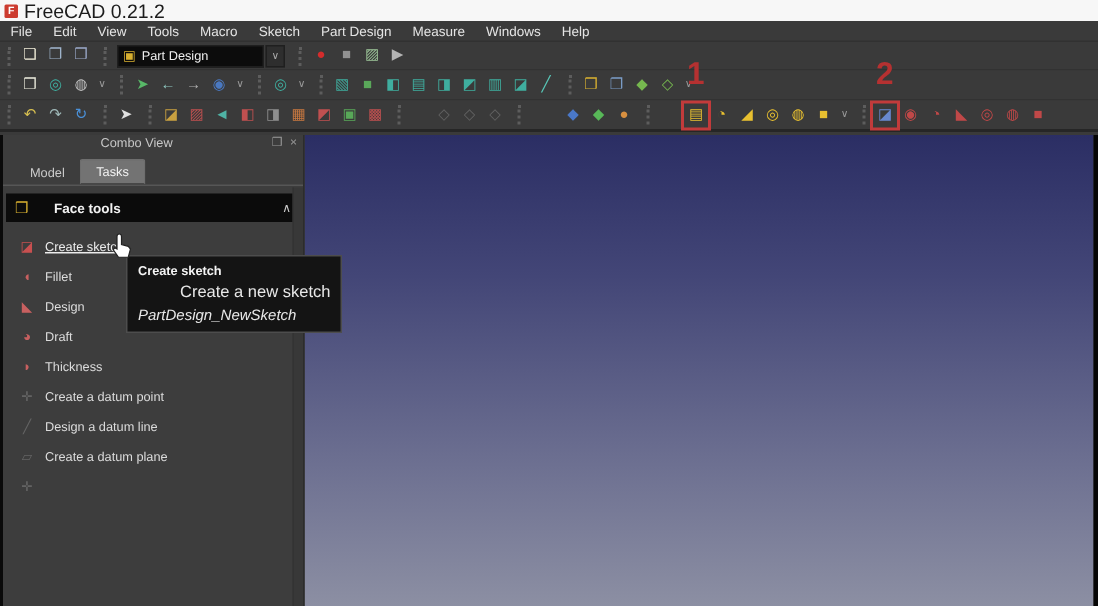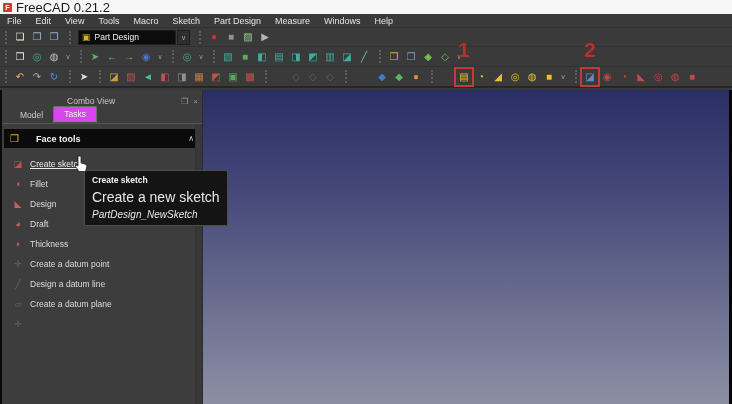--- a/index.html
+++ b/index.html
@@ -40,45 +40,45 @@
   .wb-value { font-size:8.5px; color:#f0f0f0; flex:1; }
   .wb-chevron { width:13px; height:15px; margin-right:4px; background:#2e2e2e; border:1px solid #1f1f1f;
                 color:#aaa; font-size:7px; line-height:14px; text-align:center; }
   
   .marker-num { position:absolute; font-size:21px; font-weight:bold; color:#b53131; z-index:60;
                 line-height:22px; }
   
   .main { position:absolute; top:90px; left:0; right:0; bottom:0; display:flex; }
   .panel { position:relative; width:203px; background:#3d3d3d; border-left:2px solid #0a0a0a;
            border-right:1px solid #2c2c2c; }
-  .panel-header { height:16px; display:flex; align-items:flex-end; padding:0 4px; }
+  .panel-header { height:16px; display:flex; align-items:flex-start; padding:0 4px; }
   .panel-title { flex:1; text-align:center; font-size:8.5px; color:#c8c8c8; }
   .panel-btn { font-size:8px; color:#9a9a9a; margin-left:5px; cursor:default; }
   .tabs { display:flex; align-items:flex-end; height:18px; padding-left:8px; border-bottom:1px solid #565656; }
   .tab { font-size:8.5px; color:#cccccc; padding:2px 10px 3px; cursor:default; }
-  .tab.active { background:#d946ef; border:1px solid #6e6e6e; border-bottom:1px solid #474747;
+  .tab.active { background:#737373; border:1px solid #6e6e6e; border-bottom:1px solid #474747;
                 color:#f2f2f2; border-radius:2px 2px 0 0; }
   .section-head { margin:5px 2px 0 2px; height:19px; background:#0b0b0b; display:flex;
                   align-items:center; padding:0 6px; }
   .section-icon { font-size:10px; color:#d8b030; margin-right:6px; }
   .section-label { flex:1; font-size:9px; font-weight:bold; color:#f2f2f2;padding-left:11px; }
   .section-chevron { font-size:8px; color:#cccccc; }
   .task-list { padding-top:6px; }
   .task-item { display:flex; align-items:center; height:20px; padding-left:10px; cursor:default; }
   .task-icon { width:12px; font-size:9px; margin-right:6px; text-align:center; }
   .task-icon.dim { opacity:.35; }
   .task-label { font-size:8.5px; color:#dcdcdc; }
   .task-label.underlined { text-decoration:underline; color:#ececec; }
   .scroll-strip { position:absolute; top:35px; right:0; bottom:0; width:7px; background:#383838;
                   border-left:1px solid #333; }
   
   .tooltip { position:absolute; left:82px; top:80px; z-index:50; background:#141414;
              border:1px solid #4d4d4d; padding:4px 7px 5px; white-space:nowrap; }
   .tooltip .tt-title { font-size:8.5px; font-weight:bold; color:#f4f4f4; margin-bottom:4px; }
-  .tooltip .tt-desc { font-size:14px; color:#e8e8e8; margin-bottom:4px; }
+  .tooltip .tt-desc { font-size:11px; color:#e8e8e8; margin-bottom:4px;margin-left:28px; }
   .tooltip .tt-cmd { font-size:10px; font-style:italic; color:#e8e8e8; }
   .cursor { position:absolute; left:72px; top:65px; z-index:55; }
   
   .viewport { flex:1; background:linear-gradient(180deg,#2b2e64 0%,#43467730%,#6b6e90 68%,#8c8fa3 100%);
               background:linear-gradient(180deg,#2b2e64 0%,#434677 30%,#6b6e90 68%,#8c8fa3 100%);
               border-right:3px solid #060606; }
 </style>
 </head>
 <body>
 

